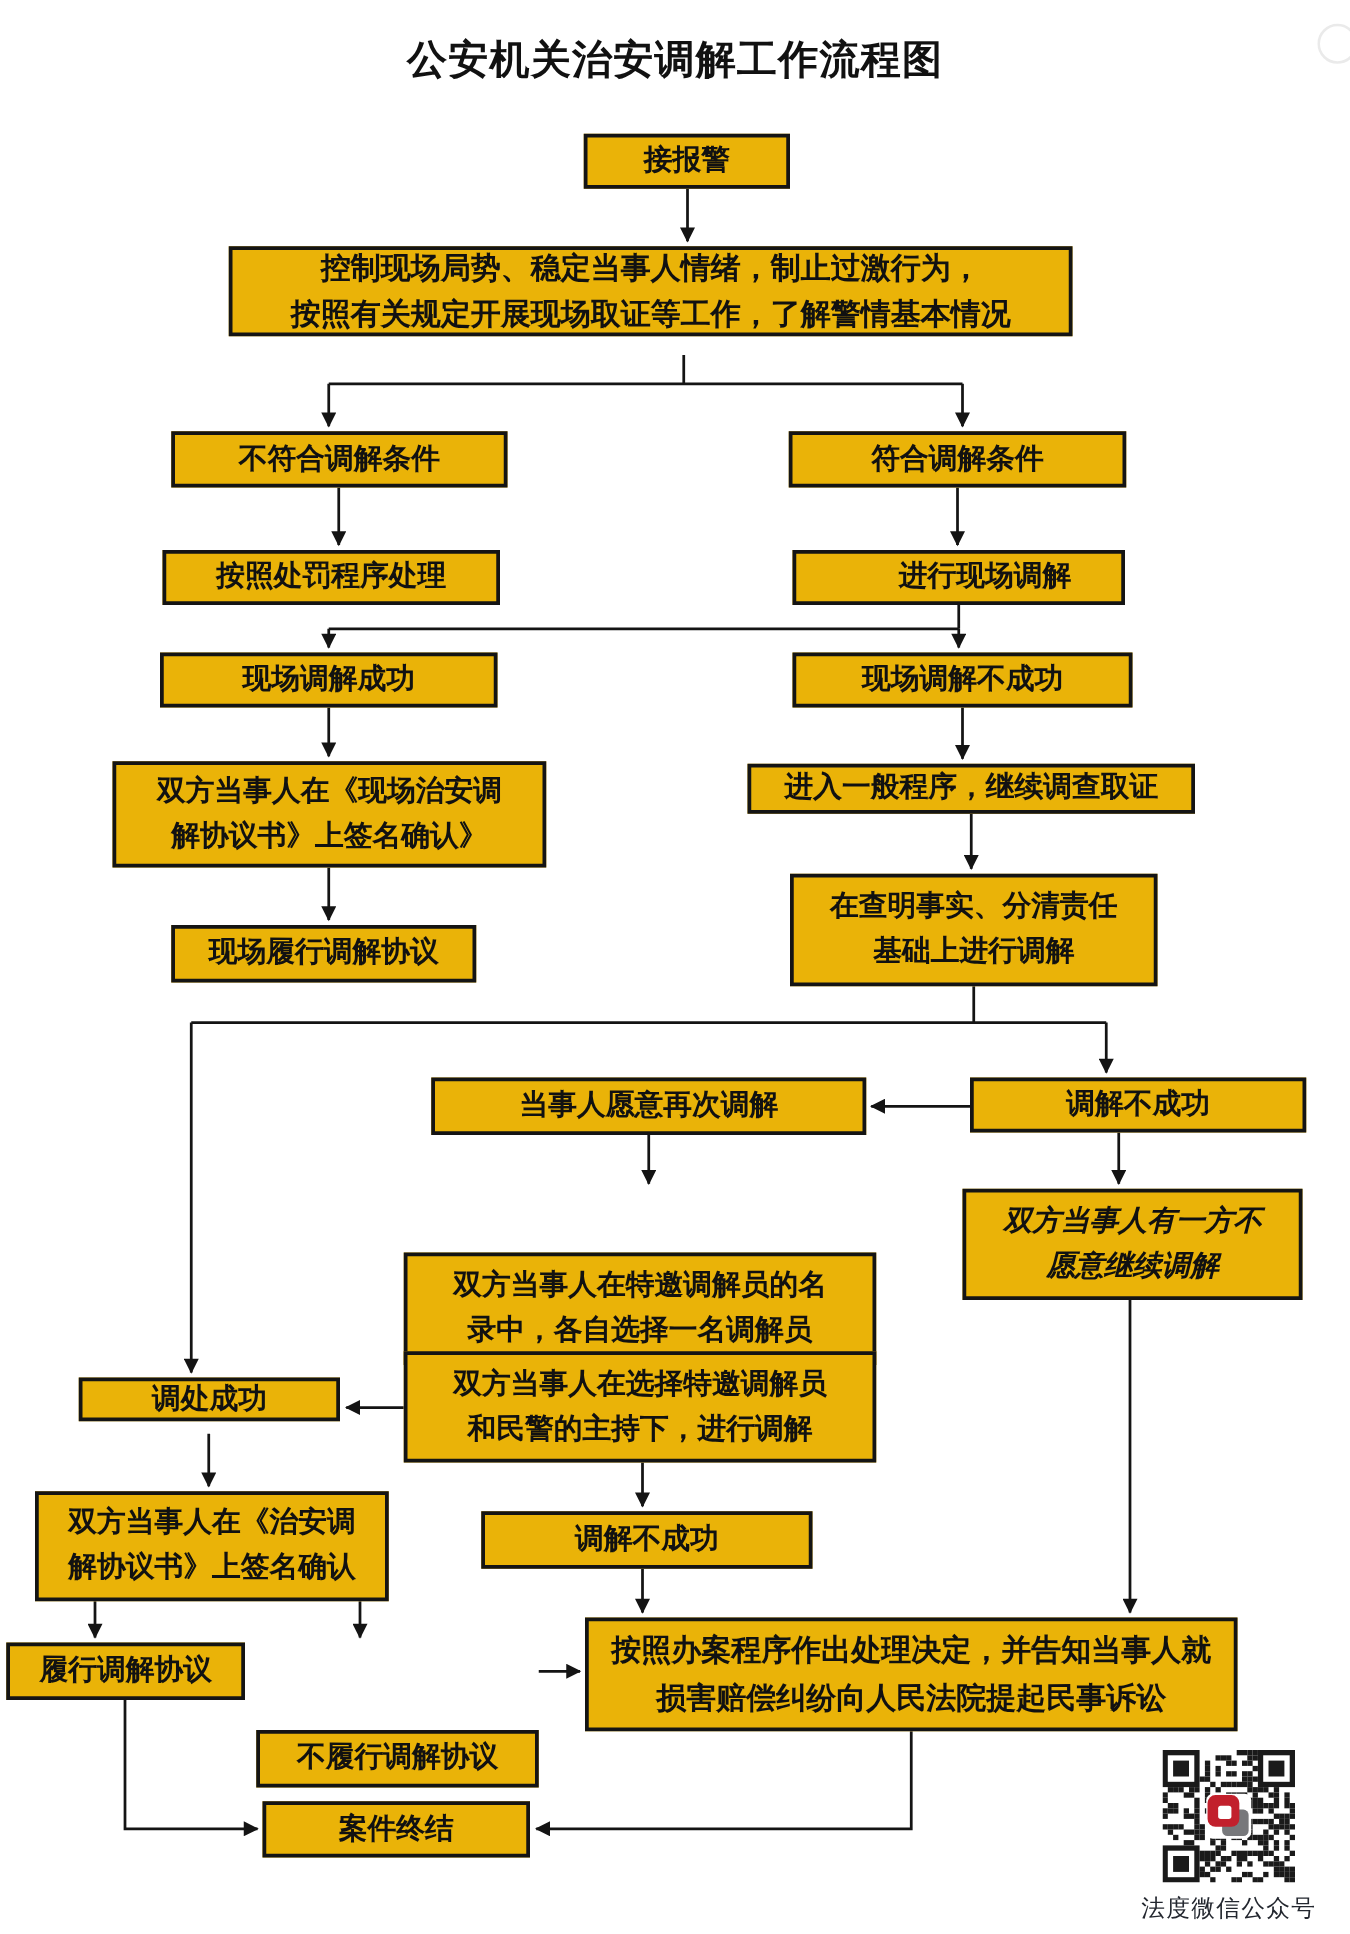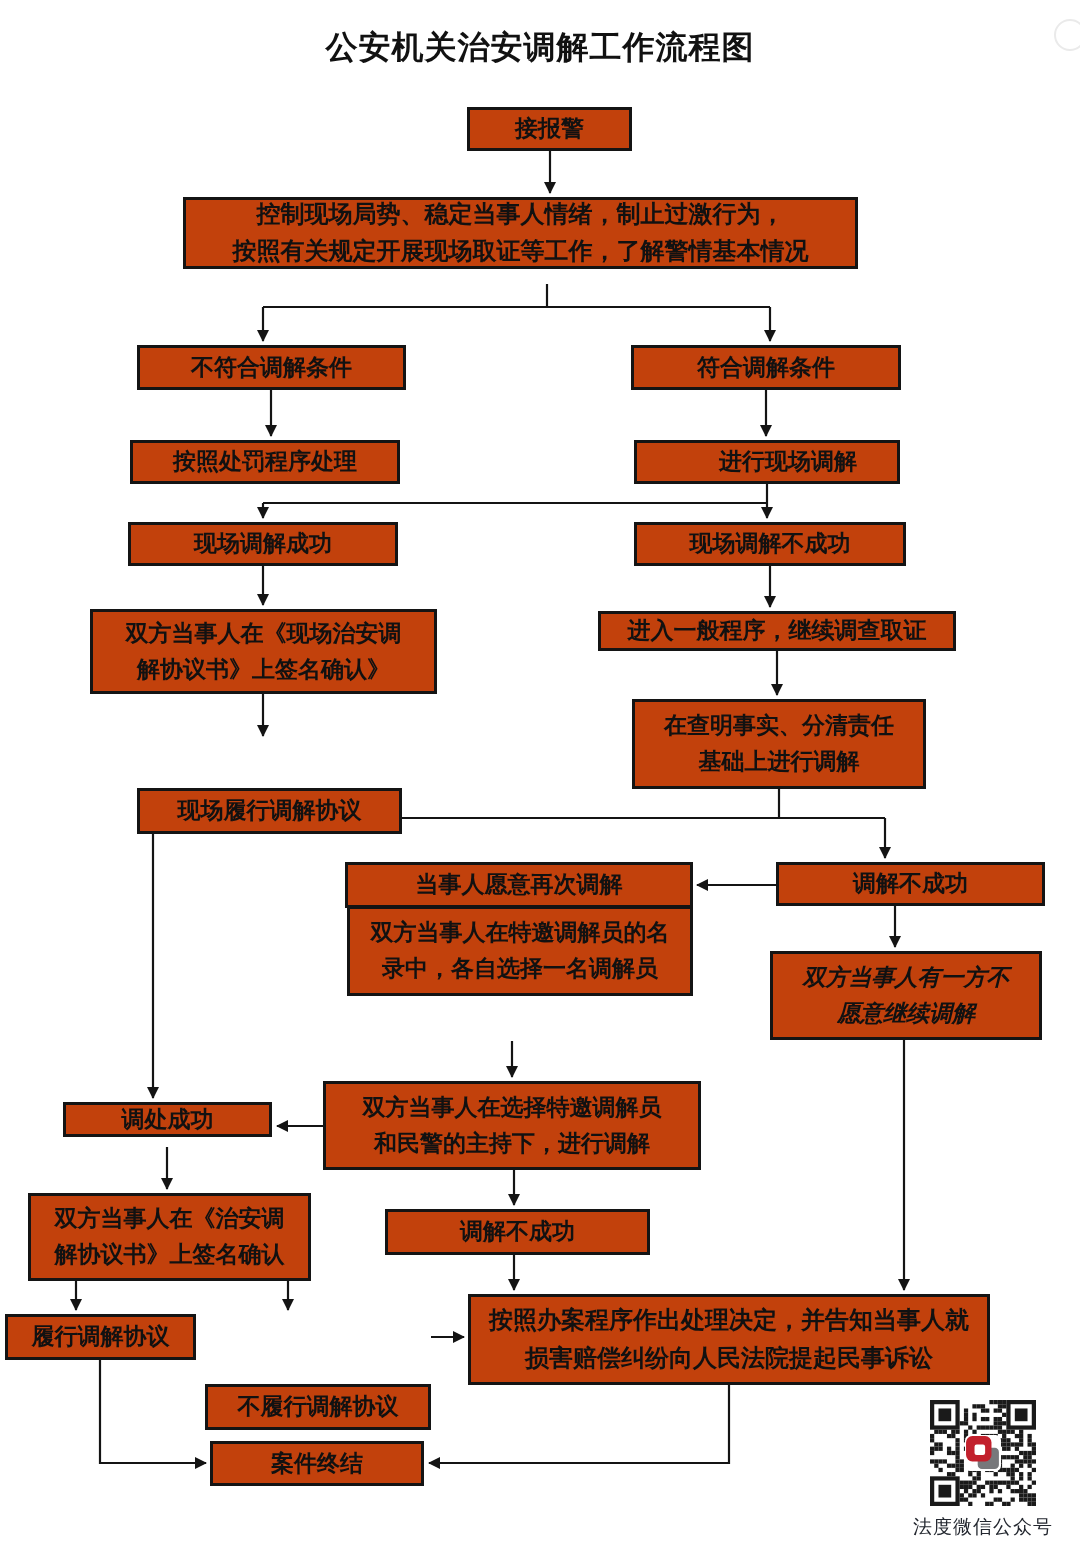--- a/index.html
+++ b/index.html
@@ -1,21 +1,21 @@
 <!DOCTYPE html>
 <html><head>
 <meta charset="utf-8">
 <style>
   html,body{margin:0;padding:0;background:#ffffff;}
   #canvas{position:relative;width:1080px;height:1547px;background:#ffffff;overflow:hidden;
           font-family:"DejaVu Sans","Liberation Sans",sans-serif;color:#111;}
   #title{position:absolute;left:0;top:26px;width:1080px;text-align:center;
          font-size:32px;font-weight:700;letter-spacing:1px;}
   #connectors{position:absolute;left:0;top:0;width:1080px;height:1547px;}
-  .node{position:absolute;box-sizing:border-box;background:#c2410c;border:3px solid #141414;
+  .node{position:absolute;box-sizing:border-box;background:#eab308;border:3px solid #141414;
         display:flex;align-items:center;justify-content:center;text-align:center;
         font-size:23px;font-weight:600;line-height:1.55;white-space:pre-line;padding:2px 6px;}
   .node.big{font-size:24px;}
   #qr-wrap{position:absolute;left:930px;top:1400px;width:106px;height:140px;text-align:center;}
   #qr-caption{position:absolute;left:880px;top:1514px;width:206px;text-align:center;
               font-size:19px;font-weight:500;color:#23272f;letter-spacing:1px;}
 </style>
 </head>
 <body>
 
@@ -80,24 +80,24 @@
   <div class="node" style="left:631px;top:345px;width:270px;height:45px;">符合调解条件</div>
   <div class="node" style="left:130px;top:440px;width:270px;height:44px;">按照处罚程序处理</div>
   <div class="node" style="left:634px;top:440px;width:266px;height:44px;padding-left:48px;">进行现场调解</div>
   <div class="node" style="left:128px;top:522px;width:270px;height:44px;">现场调解成功</div>
   <div class="node" style="left:90px;top:609px;width:347px;height:85px;">双方当事人在《现场治安调
 解协议书》上签名确认》</div>
   <div class="node" style="left:634px;top:522px;width:272px;height:44px;">现场调解不成功</div>
   <div class="node" style="left:598px;top:611px;width:358px;height:40px;">进入一般程序，继续调查取证</div>
   <div class="node" style="left:632px;top:699px;width:294px;height:90px;">在查明事实、分清责任
 基础上进行调解</div>
-  <div class="node" style="left:137px;top:740px;width:265px;height:46px;margin-top:48px;">现场履行调解协议</div>
+  <div class="node" style="left:137px;top:740px;width:244px;height:46px;">现场履行调解协议</div>
   <div class="node" style="left:345px;top:862px;width:348px;height:46px;">当事人愿意再次调解</div>
   <div class="node" style="left:776px;top:862px;width:269px;height:44px;">调解不成功</div>
-  <div class="node" style="left:323px;top:906px;width:346px;height:90px;margin-left:24px;">双方当事人在特邀调解员的名
+  <div class="node" style="left:323px;top:1002px;width:378px;height:90px;">双方当事人在特邀调解员的名
 录中，各自选择一名调解员</div>
   <div class="node" style="left:770px;top:951px;width:272px;height:89px;font-style:italic;">双方当事人有一方不
 愿意继续调解</div>
   <div class="node" style="left:323px;top:1081px;width:378px;height:89px;">双方当事人在选择特邀调解员
 和民警的主持下，进行调解</div>
   <div class="node" style="left:63px;top:1102px;width:209px;height:35px;">调处成功</div>
   <div class="node" style="left:28px;top:1193px;width:283px;height:88px;">双方当事人在《治安调
 解协议书》上签名确认</div>
   <div class="node" style="left:385px;top:1209px;width:265px;height:46px;">调解不成功</div>
   <div class="node" style="left:5px;top:1314px;width:191px;height:46px;">履行调解协议</div>

